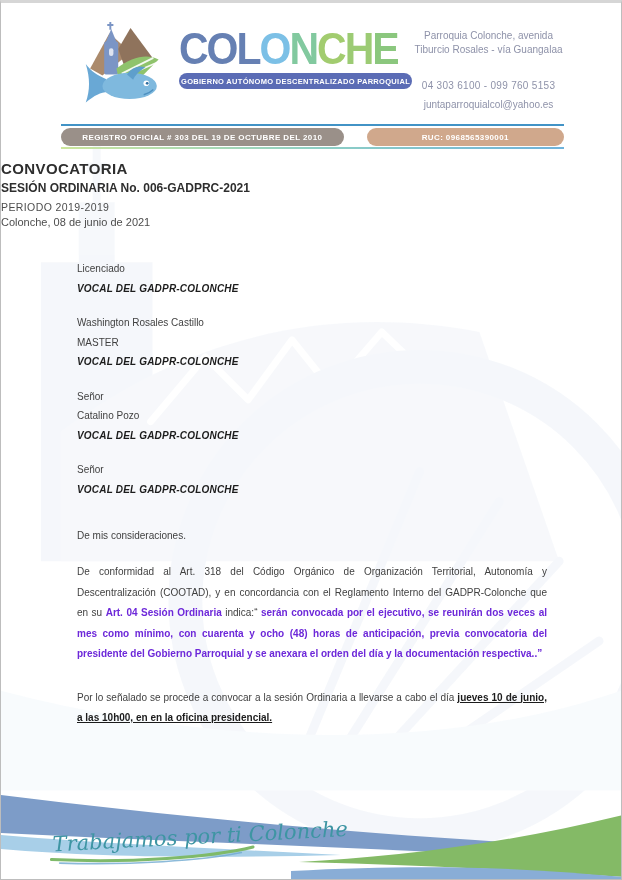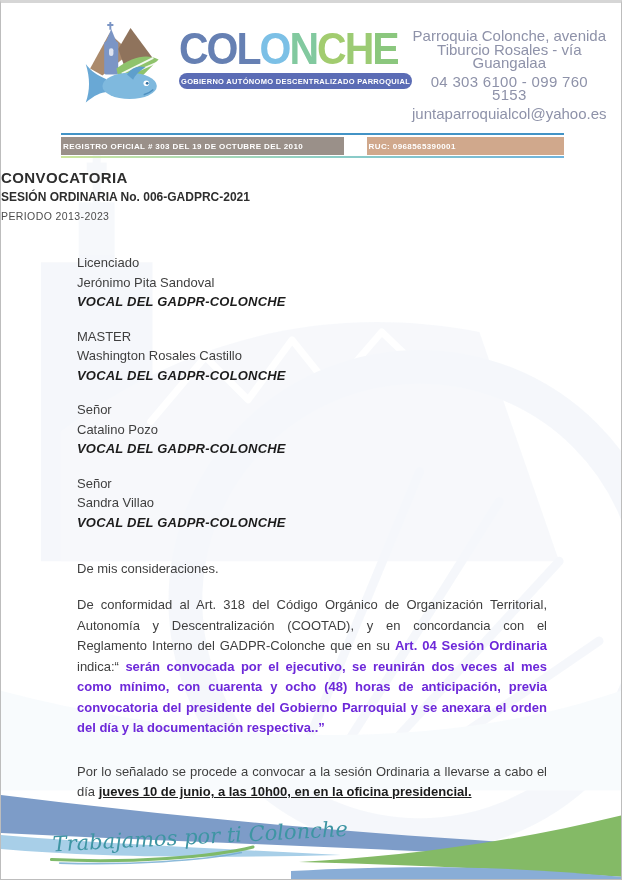--- a/index.html
+++ b/index.html
@@ -15,38 +15,38 @@
     overflow:hidden;
   }
   
   .watermark { position:absolute; inset:0; z-index:0; pointer-events:none; }
   
   .header { position:relative; z-index:1; display:flex; align-items:flex-start; padding:16px 56px 0 82px; }
   .emblem { flex:0 0 auto; margin-right:8px; margin-top:2px; }
   .brandwrap { display:inline-block; margin-top:8px; }
   .brand { font-weight:bold; font-size:41px; letter-spacing:-2px; line-height:40px; transform:scaleY(1.08); transform-origin:top left; white-space:nowrap; }
   .banner { margin-top:6px; color:#ffffff; font-size:7.5px; font-weight:bold; letter-spacing:0.3px; text-align:center; padding:4px 2px 3px; border-radius:8px; white-space:nowrap; }
-  .contact { margin-left:auto; width:216px; text-align:center; font-size:15px; line-height:13.5px; padding-top:10px; }
-  .contact .phones { margin-top:5px; letter-spacing:0.3px; }
+  .contact { margin-left:auto; width:216px; text-align:center; font-size:10px; line-height:13.5px; padding-top:10px; }
+  .contact .phones { margin-top:23px; letter-spacing:0.3px; }
   .contact .email { margin-top:5px; }
   
   .rule-top { position:relative; z-index:1; margin:13px 57px 2px 60px; height:2px; background:#4293c6; }
   .bars { position:relative; z-index:1; margin:1px 57px 1px 60px; display:flex; gap:5px; }
-  .bar { color:#fff; font-size:8px; font-weight:bold; letter-spacing:0.4px; text-align:left; padding:5px 2px 4px; white-space:nowrap; }
+  .bar { color:#fff; font-size:8px; font-weight:bold; letter-spacing:0.4px; text-align:center; padding:5px 2px 4px; white-space:nowrap;border-radius:9px; }
   .bar.registro { flex:1.44; }
   .bar.ruc { flex:1;margin-left:18px; }
   .rule-bottom { position:relative; z-index:1; margin:1px 57px 0 60px; height:2px; background:linear-gradient(90deg,#cde69d,#8fd0c4,#6fb3dc); }
   
   .titleblock { position:relative; z-index:1; text-align:left; margin-top:11px; color:#2e2e2e; }
   .t1 { font-size:15px; font-weight:bold; letter-spacing:0.4px; }
   .t2 { font-size:12px; font-weight:bold; margin-top:4px; }
   .t3 { font-size:10.5px; color:#4d4d4d; margin-top:6px; letter-spacing:0.4px; }
   .t4 { font-size:11px; color:#4d4d4d; margin-top:3px; }
   
-  .content { position:relative; z-index:1; margin:31px 74px 0 76px; font-size:13px; }
+  .content { position:relative; z-index:1; margin:31px 74px 0 76px; font-size:10px; }
   .recipient { line-height:19.5px; margin-bottom:15px; }
   .recipient .role, .recipient .extra { font-weight:bold; color:#1c1c1c; letter-spacing:0.2px;font-style:italic; }
   .greeting { margin-top:27px; line-height:19px; }
   .para { text-align:justify; line-height:20.5px; }
   .para1 { margin-top:17px; }
   .para2 { margin-top:23px; }
   .b { font-weight:bold; color:#6d28d9; }
   .bu { font-weight:bold; color:#1c1c1c; text-decoration:underline; }
   
   .footer { position:absolute; left:0; right:0; bottom:0; height:92px; z-index:1; }
@@ -106,46 +106,45 @@
   <div class="rule-top"></div>
   <div class="bars">
     <div class="bar registro" style="background: rgb(154, 144, 137);">REGISTRO OFICIAL # 303 DEL 19 DE OCTUBRE DEL 2010</div>
     <div class="bar ruc" style="background: rgb(208, 168, 140);">RUC: 0968565390001</div>
   </div>
   <div class="rule-bottom"></div>
 
   <div class="titleblock">
     <div class="t1">CONVOCATORIA</div>
     <div class="t2">SESIÓN ORDINARIA No. 006-GADPRC-2021</div>
-    <div class="t3">PERIODO 2013-2023</div>
+    <div class="t3">PERIODO 2019-2019</div>
+    <div class="t4">Colonche, 08 de junio de 2021</div>
   </div>
 
   <div class="content">
 
     <div class="recipient">
       <div>Licenciado</div>
-      <div>Jerónimo Pita Sandoval</div>
       <div class="role">VOCAL DEL GADPR-COLONCHE</div>
     </div>
 
     <div class="recipient">
+      <div>Washington Rosales Castillo</div>
       <div>MASTER</div>
-      <div>Washington Rosales Castillo</div>
       <div class="role">VOCAL DEL GADPR-COLONCHE</div>
     </div>
 
     <div class="recipient">
       <div>Señor</div>
       <div>Catalino Pozo</div>
       <div class="role">VOCAL DEL GADPR-COLONCHE</div>
     </div>
 
     <div class="recipient">
       <div>Señor</div>
-      <div>Sandra Villao</div>
       <div class="role">VOCAL DEL GADPR-COLONCHE</div>
     </div>
 
     <div class="greeting">De mis consideraciones.</div>
 
     <div class="para para1"><span>De conformidad al Art. 318 del Código Orgánico de Organización Territorial, Autonomía y Descentralización (COOTAD), y en concordancia con el Reglamento Interno del GADPR-Colonche que en su </span><span class="b">Art. 04 Sesión Ordinaria</span><span> indica:“ </span><span class="b">serán convocada por el ejecutivo, se reunirán dos veces al mes como mínimo, con cuarenta y ocho (48) horas de anticipación, previa convocatoria del presidente del Gobierno Parroquial y se anexara el orden del día y la documentación respectiva..”</span></div>
 
     <div class="para para2"><span>Por lo señalado se procede a convocar a la sesión Ordinaria a llevarse a cabo el día </span><span class="bu">jueves 10 de junio, a las 10h00, en en la oficina presidencial.</span></div>
   </div>
 

